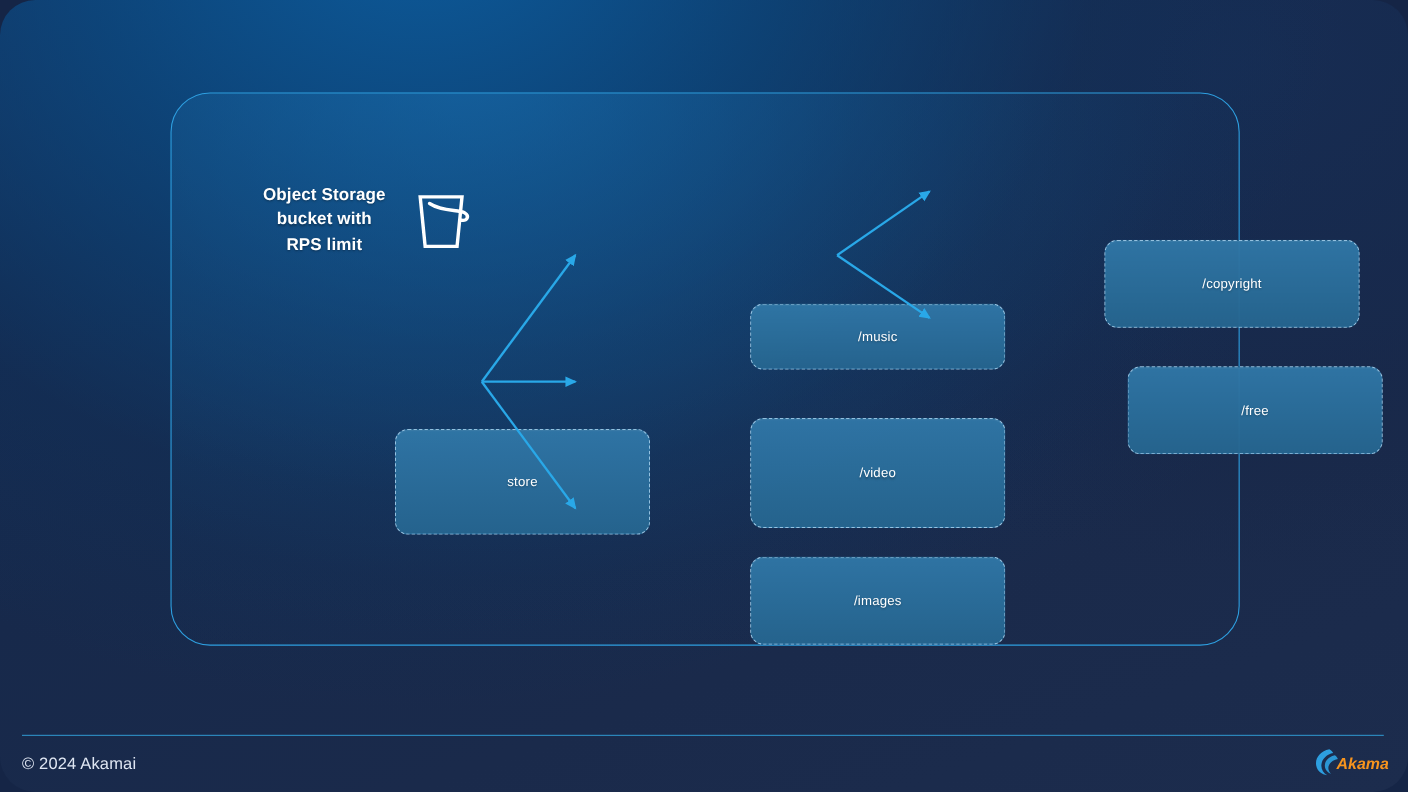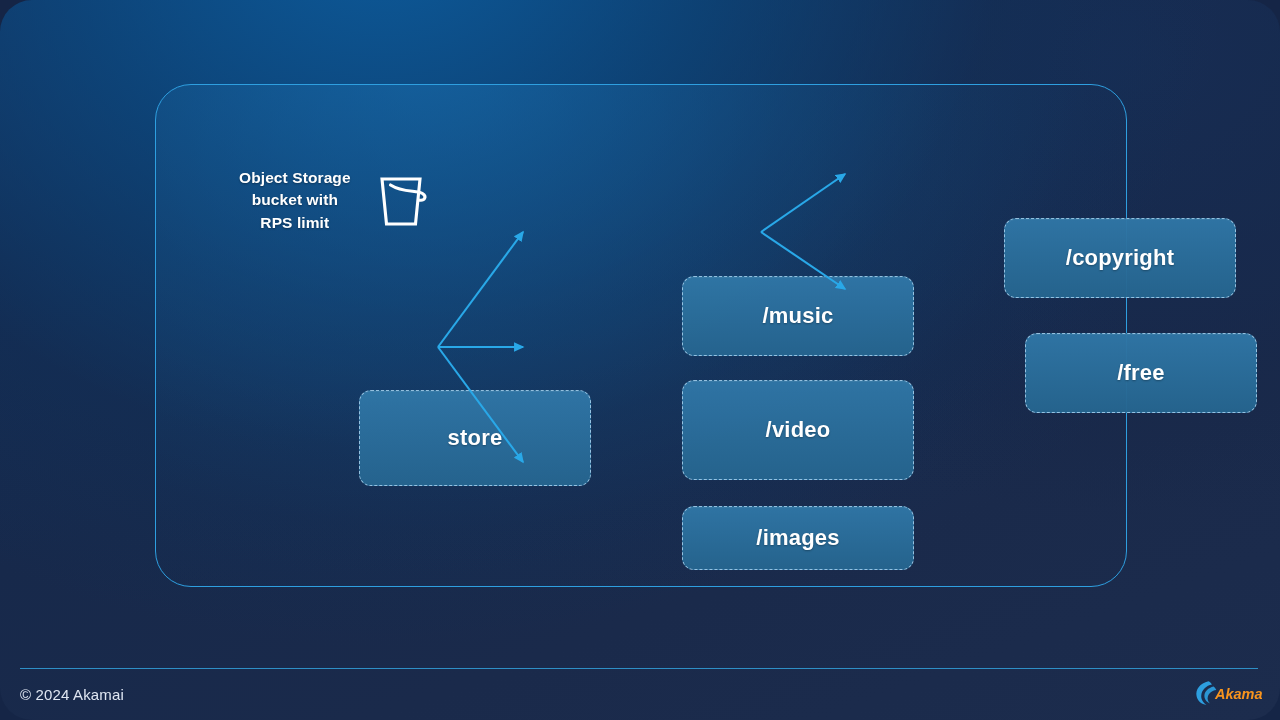--- a/index.html
+++ b/index.html
@@ -85,30 +85,30 @@
     background: linear-gradient(180deg,
         rgba(48, 118, 166, 0.97) 0%,
         rgba(38, 101, 143, 0.97) 100%);
     display: flex;
     align-items: center;
     justify-content: center;
     box-shadow: inset 0 1px 0 rgba(255,255,255,0.06);
   }
   .node-label {
     color: #ffffff;
-    font-size: 22px;
-    font-weight: 700;
+    font-size: 12px;
+    font-weight: 400;
     letter-spacing: 0.2px;
     text-shadow: 0 1px 2px rgba(0,0,0,0.30);
   }
 
   #node-store    { left: 203px; top: 305px; width: 232px; height: 96px; }
-  #node-music    { left: 526px; top: 191px; width: 232px; height: 80px; }
+  #node-music    { left: 526px; top: 191px; width: 232px; height: 60px; }
   #node-video    { left: 526px; top: 295px; width: 232px; height: 100px; }
-  #node-images   { left: 526px; top: 421px; width: 232px; height: 64px; }
+  #node-images   { left: 526px; top: 421px; width: 232px; height: 80px; }
   #node-copyright{ left: 848px; top: 133px; width: 232px; height: 80px; }
   #node-free     { left: 869px; top: 248px; width: 232px; height: 80px; }
 
   
   #arrows {
     position: absolute;
     inset: 0;
     pointer-events: none;
   }
 

